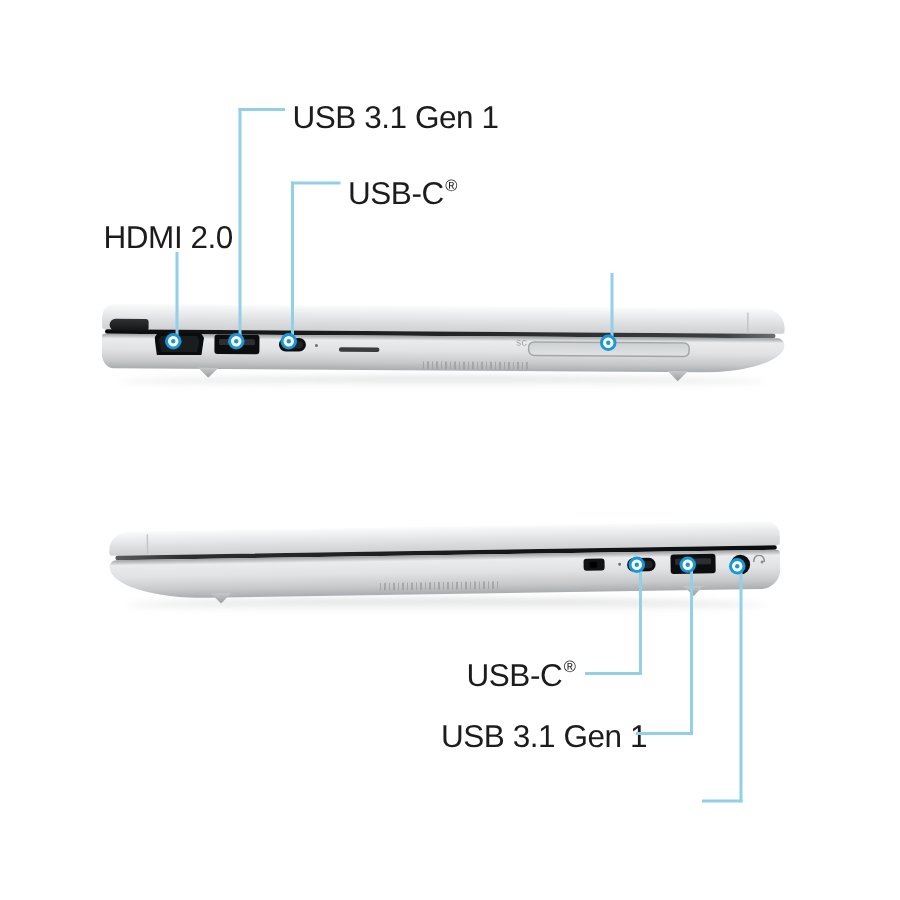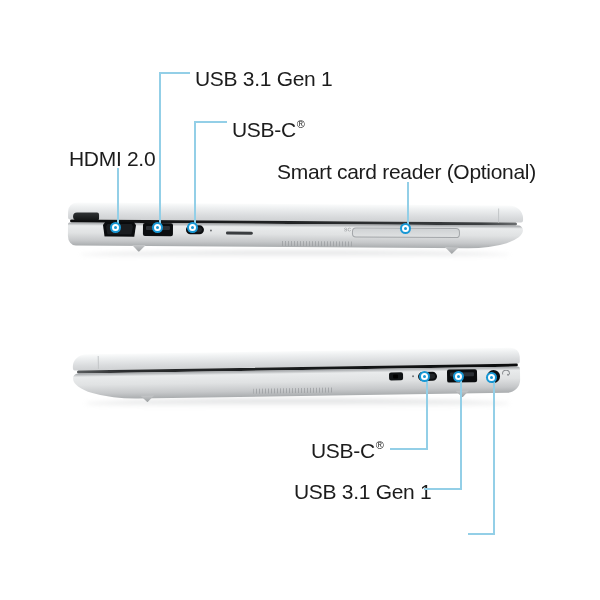--- a/index.html
+++ b/index.html
@@ -62,21 +62,20 @@
   .headset-icon .mic{position:absolute;left:5px;top:4px;width:2px;height:2px;border-radius:50%;background:#8a8d90;}
 </style>
 </head>
 <body>
 
 <div id="stage">
 
   <div class="lbl" style="left:195px;top:63px;"><span>USB 3.1 Gen 1</span><sup></sup></div>
   <div class="lbl" style="left:232px;top:114px;"><span>USB-C</span><sup>®</sup></div>
   <div class="lbl" style="left:69px;top:143px;"><span>HDMI 2.0</span><sup></sup></div>
-  <div class="lbl" style="left:277px;top:156px;"><span>Smart card reader (Optional)</span><sup></sup></div>
 
   <div class="hline" style="left:159px;top:72px;width:31px;"></div>
   <div class="vline" style="left:159px;top:72px;height:158px;"></div>
   <div class="hline" style="left:194px;top:121px;width:33px;"></div>
   <div class="vline" style="left:194px;top:121px;height:109px;"></div>
   <div class="vline" style="left:117px;top:168px;height:62px;"></div>
   <div class="vline" style="left:407px;top:182px;height:49px;"></div>
 
   <div class="laptop" style="left:68px;top:204px;width:455px;height:43px;transform:rotate(0.4deg);">
     <div class="lid" style="height:17px;border-radius:9px 14px 2px 2px / 9px 13px 2px 2px;"></div>

